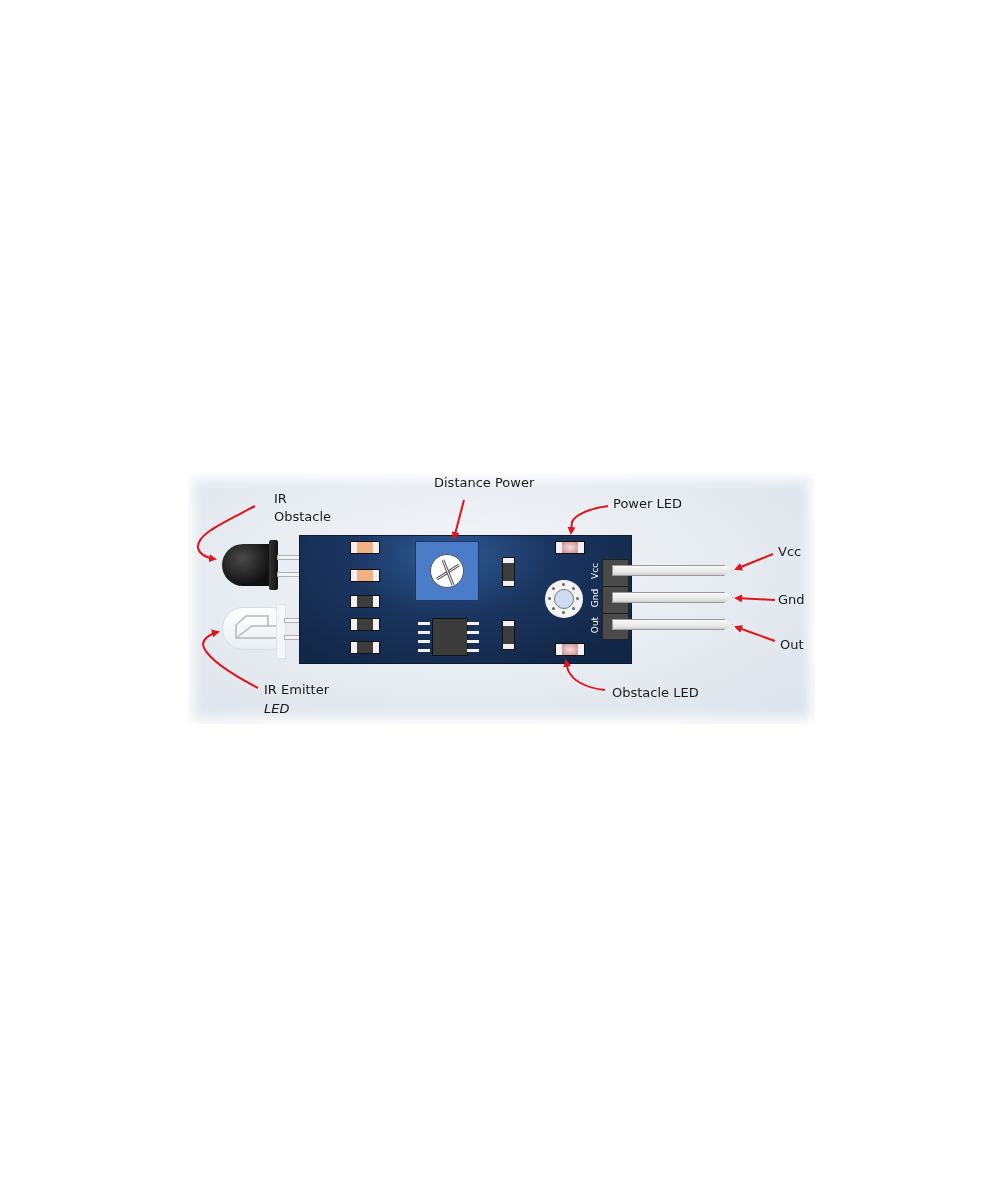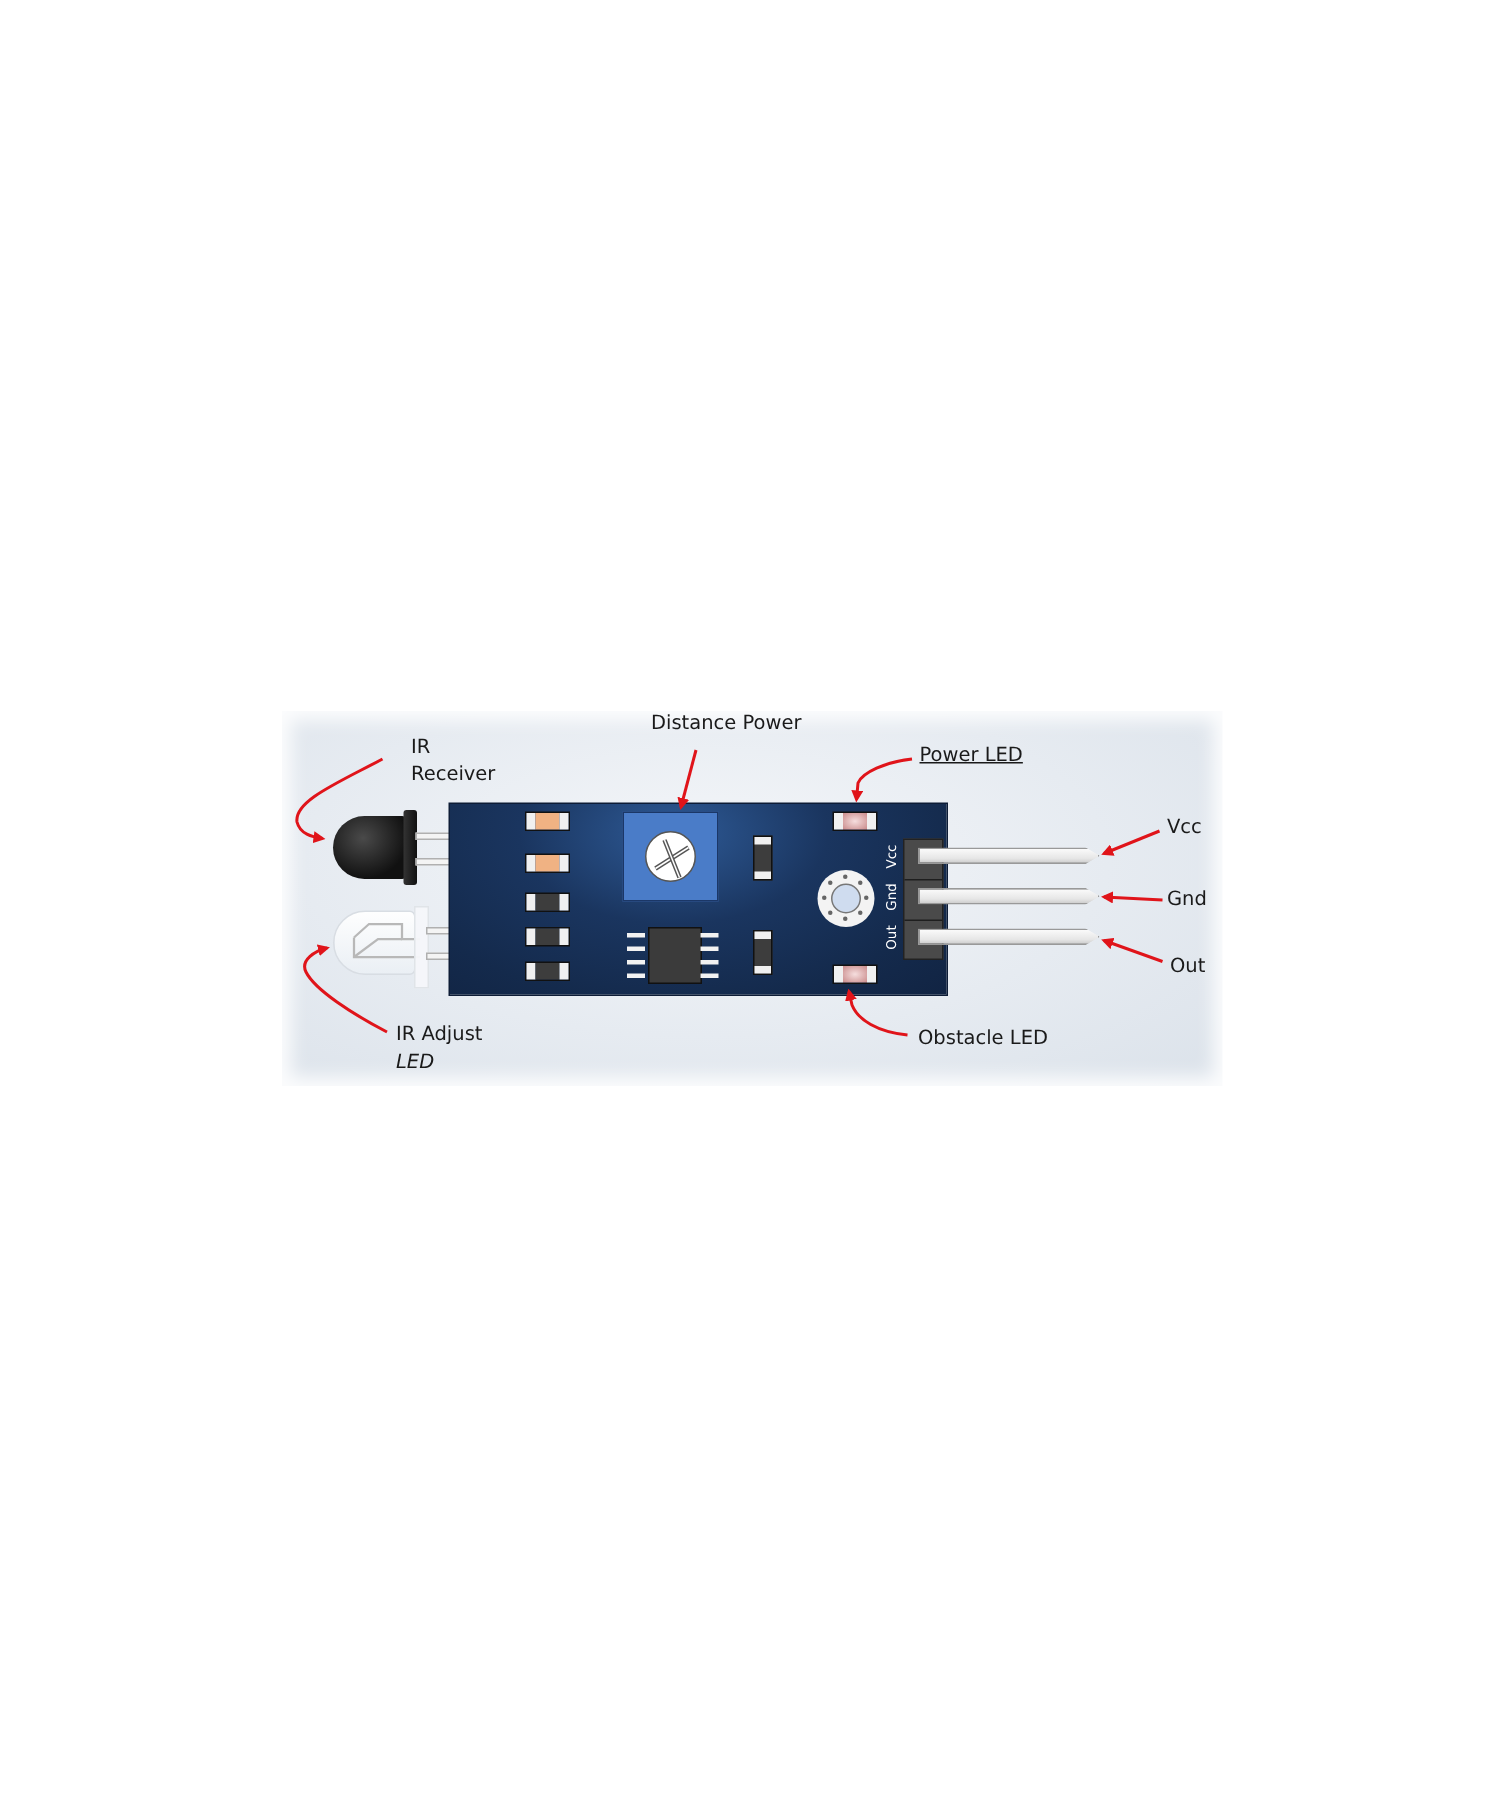--- a/index.html
+++ b/index.html
@@ -163,21 +163,21 @@
     <path d="M464 500 L454 538"></path>
     <path d="M608 506 C590 508 575 515 572 522 L571 533"></path>
     <path d="M605 690 C585 688 572 680 568 670 L566 661"></path>
     <path d="M773 554 L736 569"></path>
     <path d="M775 600 L736 598"></path>
     <path d="M775 641 L736 627"></path>
   </g>
 </svg>
 
 <div class="lbl" style="left:274px;top:489px;">IR</div>
-<div class="lbl" style="left:274px;top:507px;">Receiver</div>
-<div class="lbl" style="left:264px;top:680px;">IR Adjust</div>
+<div class="lbl" style="left:274px;top:507px;">Obstacle</div>
+<div class="lbl" style="left:264px;top:680px;">IR Emitter</div>
 <div class="lbl" style="left:264px;top:699px;font-style:italic;">LED</div>
 <div class="lbl" style="left:434px;top:473px;">Distance Power</div>
-<div class="lbl" style="left:613px;top:494px;text-decoration:underline;">Power LED</div>
+<div class="lbl" style="left:613px;top:494px;">Power LED</div>
 <div class="lbl" style="left:612px;top:683px;">Obstacle LED</div>
 <div class="lbl" style="left:778px;top:542px;">Vcc</div>
 <div class="lbl" style="left:778px;top:590px;">Gnd</div>
 <div class="lbl" style="left:780px;top:635px;">Out</div>
 
 </body></html>

